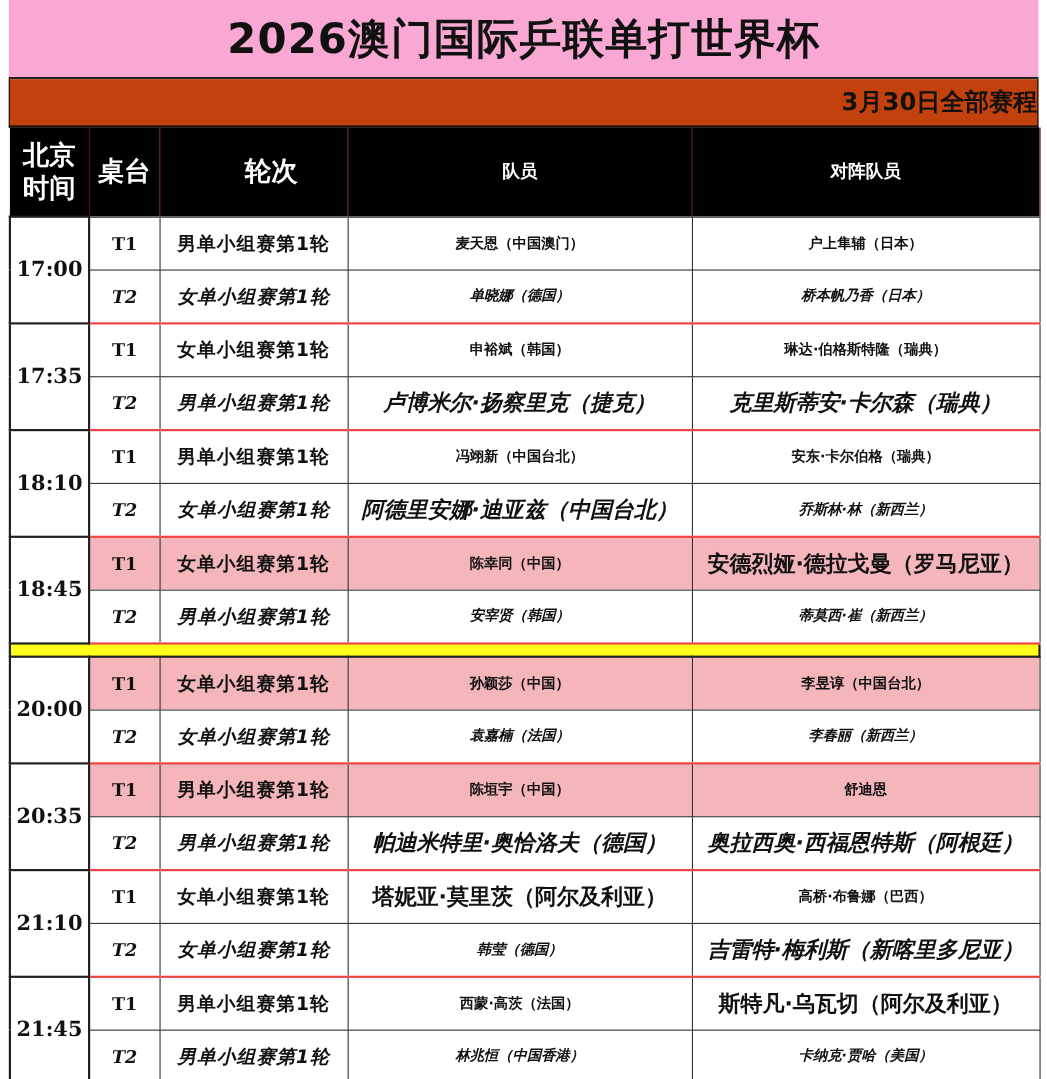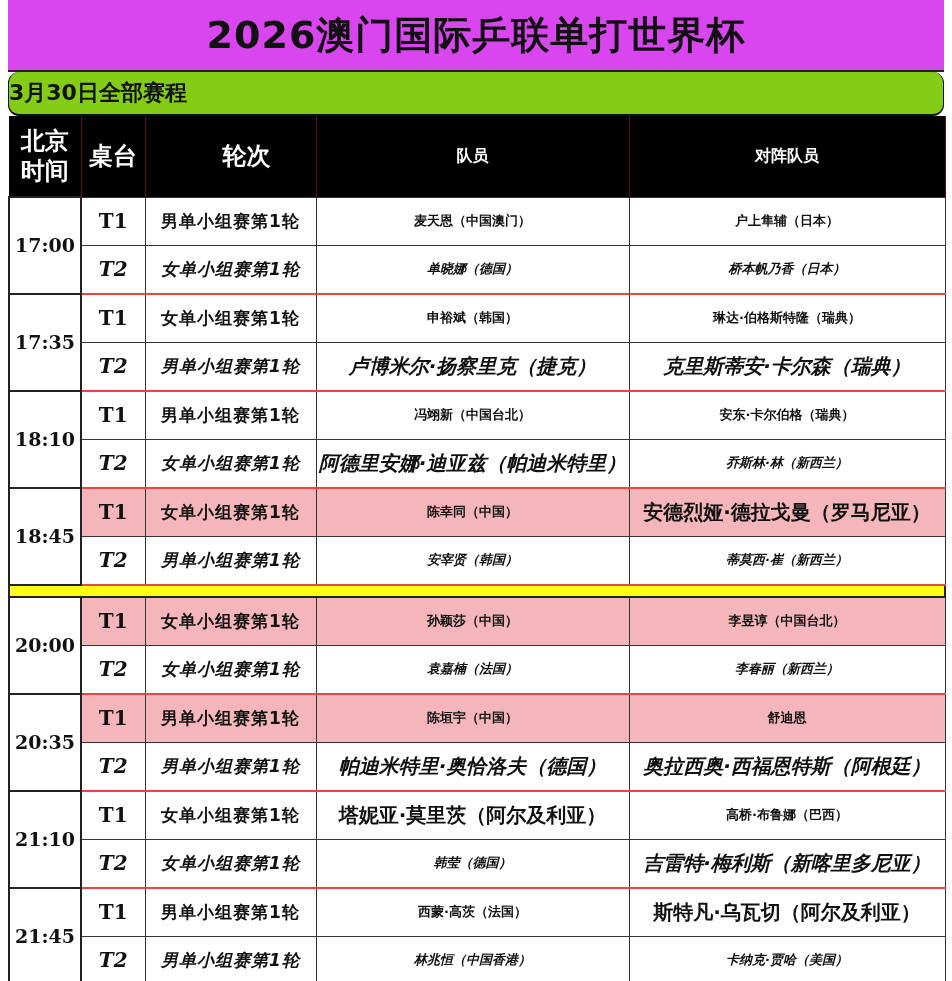--- a/index.html
+++ b/index.html
@@ -1,33 +1,33 @@
 <!DOCTYPE html>
 <html><head>
 <meta charset="utf-8">
 <style>
   html, body { margin:0; padding:0; background:#ffffff; }
   body { width:952px; height:981px; overflow:hidden; position:relative;
          font-family:"DejaVu Sans","Liberation Sans",sans-serif; color:#111; }
   .frame { position:absolute; left:8px; top:0; width:936px; }
-  .title-bar { height:70px; background:#d946ef; display:flex; align-items:center; justify-content:center;
+  .title-bar { height:70px; background:#f9a8d4; display:flex; align-items:center; justify-content:center;
                border-bottom:2px solid #222;text-align:center; }
   .title-bar span { font-size:38px; font-weight:bold; letter-spacing:1px; color:#111; }
-  .subtitle-bar { height:42px; background:#84cc16; display:flex; align-items:center; justify-content:flex-start;
-                  border-bottom:2px solid #111; border-left:1px solid #111; border-right:1px solid #111;border-radius:11px; }
+  .subtitle-bar { height:42px; background:#c2410c; display:flex; align-items:center; justify-content:flex-end;
+                  border-bottom:2px solid #111; border-left:1px solid #111; border-right:1px solid #111; }
   .subtitle-bar span { font-size:22px; font-weight:bold; color:#111; }
   table { border-collapse:collapse; width:936px; table-layout:fixed; }
   th { background:#000; color:#fff; font-weight:bold; height:80px; border-right:1px solid #5a1010; padding:0; }
   th.h-time { font-size:24px; line-height:30px; }
   th.h-table { font-size:24px; }
   th.h-round { font-size:24px;padding-left:32px; }
   th.h-player, th.h-opp { font-size:16px; }
   td { border:1px solid #333; height:47px; padding:0; text-align:center; font-weight:bold; font-size:17px; background:#fff; }
   td.time { font-family:"DejaVu Serif","Liberation Serif",serif; font-size:19px; border:2px solid #222;text-align:center; }
-  td.tbl { font-family:"DejaVu Serif","Liberation Serif",serif; font-size:20px; }
+  td.tbl { font-family:"DejaVu Serif","Liberation Serif",serif; font-size:16px; }
   td.round { font-size:17px; letter-spacing:1px; }
   tr.hl td.hcell { background:#f4b6bb; }
   tr.group-end td { border-bottom:2px solid #ef4444;font-style:italic; }
   tr.sep td { height:10px; background:#ffff1a; border:2px solid #222; }
   td.player, td.opp { font-size:13px; }
   td.small { font-size:20px; }
 </style>
 </head>
 <body>
 
@@ -87,21 +87,21 @@
         <tr>
           <td class="time" rowspan="2">18:10</td>
           <td class="tbl hcell">T1</td>
           <td class="round hcell">男单小组赛第1轮</td>
           <td class="player hcell">冯翊新（中国台北）</td>
           <td class="opp hcell">安东·卡尔伯格（瑞典）</td>
         </tr>
         <tr class="group-end">
           <td class="tbl hcell">T2</td>
           <td class="round hcell">女单小组赛第1轮</td>
-          <td class="player hcell small">阿德里安娜·迪亚兹（帕迪米特里）</td>
+          <td class="player hcell small">阿德里安娜·迪亚兹（中国台北）</td>
           <td class="opp hcell">乔斯林·林（新西兰）</td>
         </tr>
         <tr class="hl">
           <td class="time" rowspan="2">18:45</td>
           <td class="tbl hcell">T1</td>
           <td class="round hcell">女单小组赛第1轮</td>
           <td class="player hcell">陈幸同（中国）</td>
           <td class="opp hcell small">安德烈娅·德拉戈曼（罗马尼亚）</td>
         </tr>
         <tr class="group-end">

